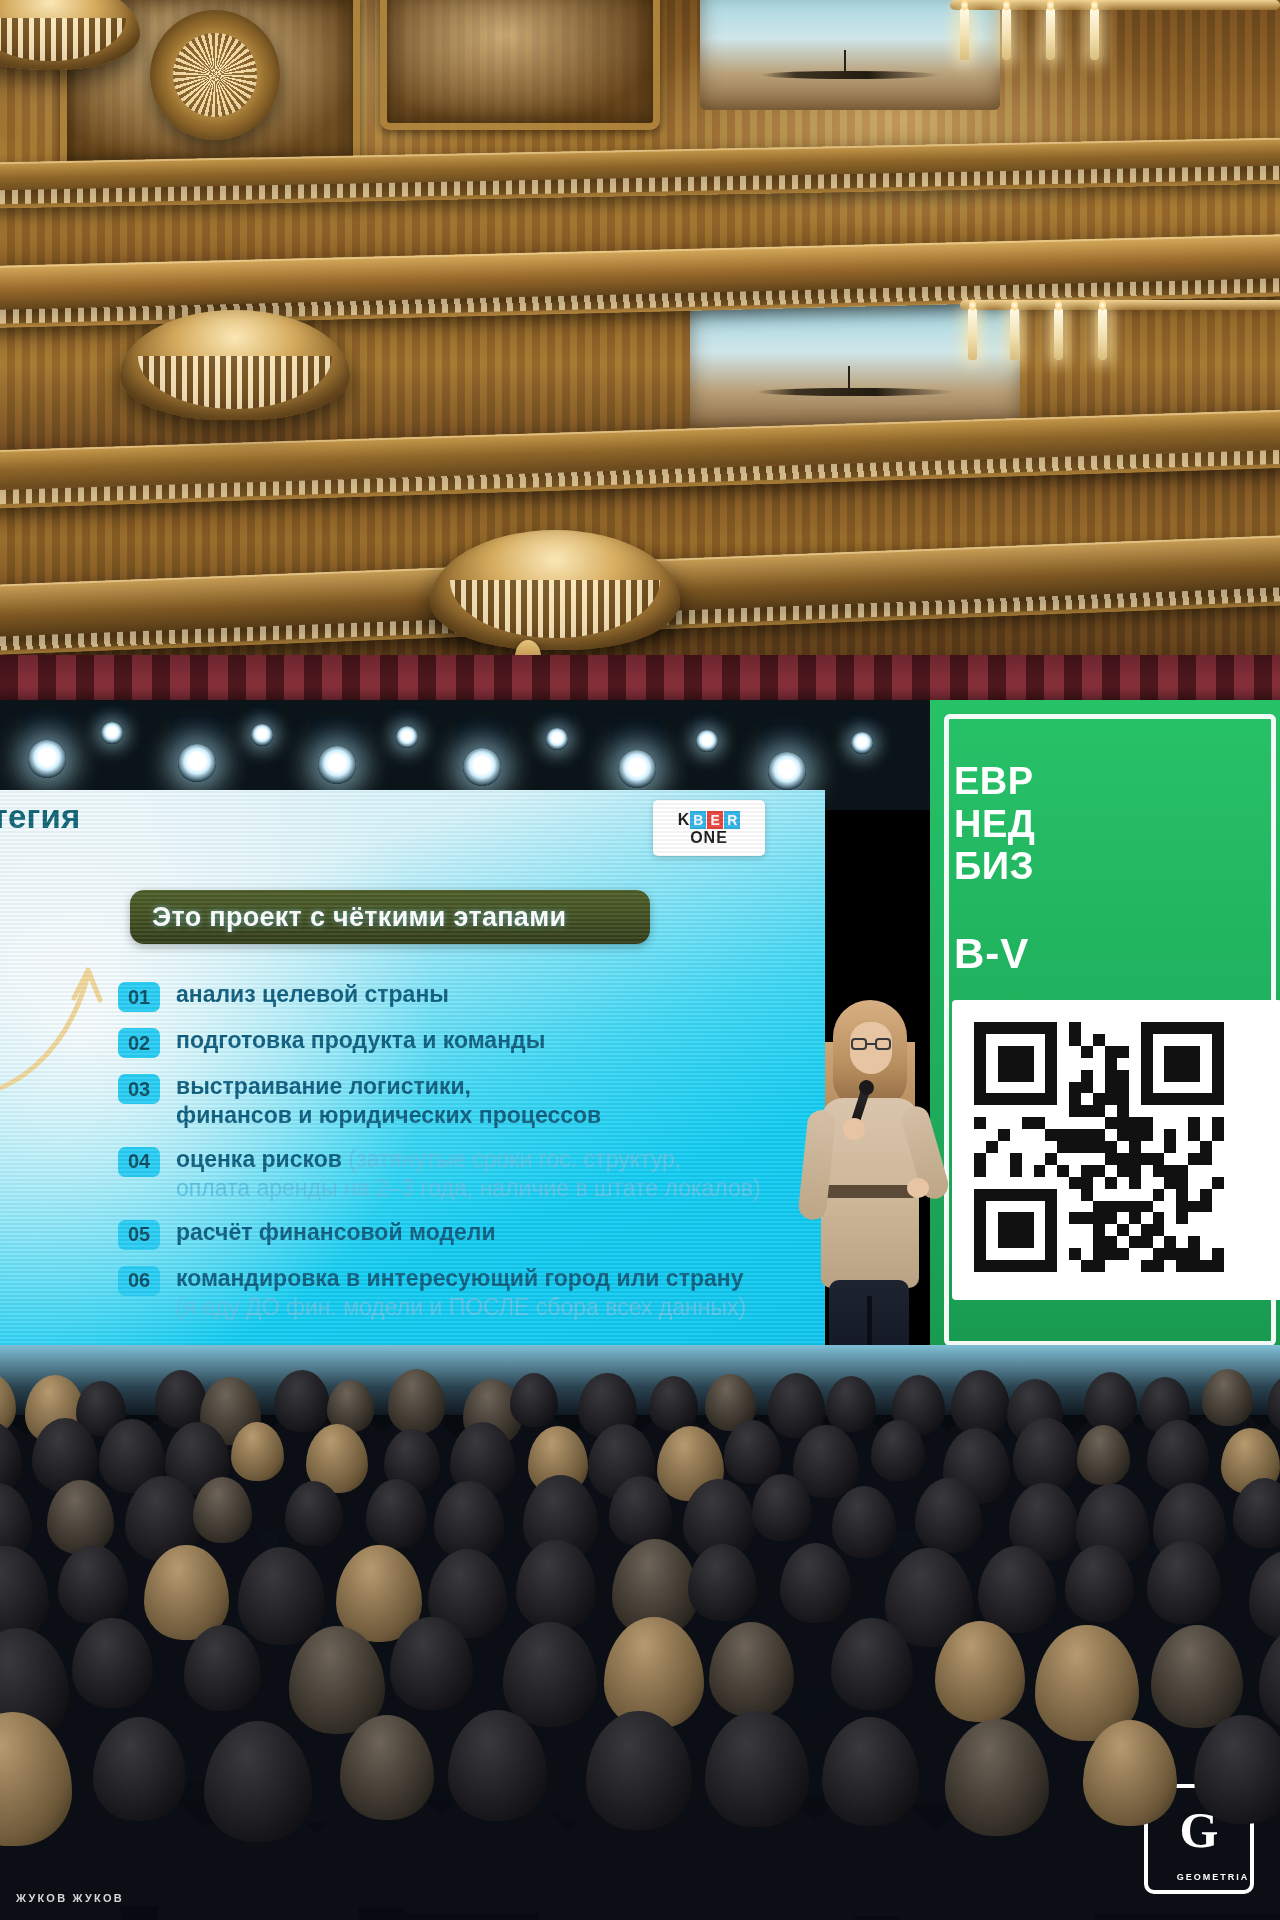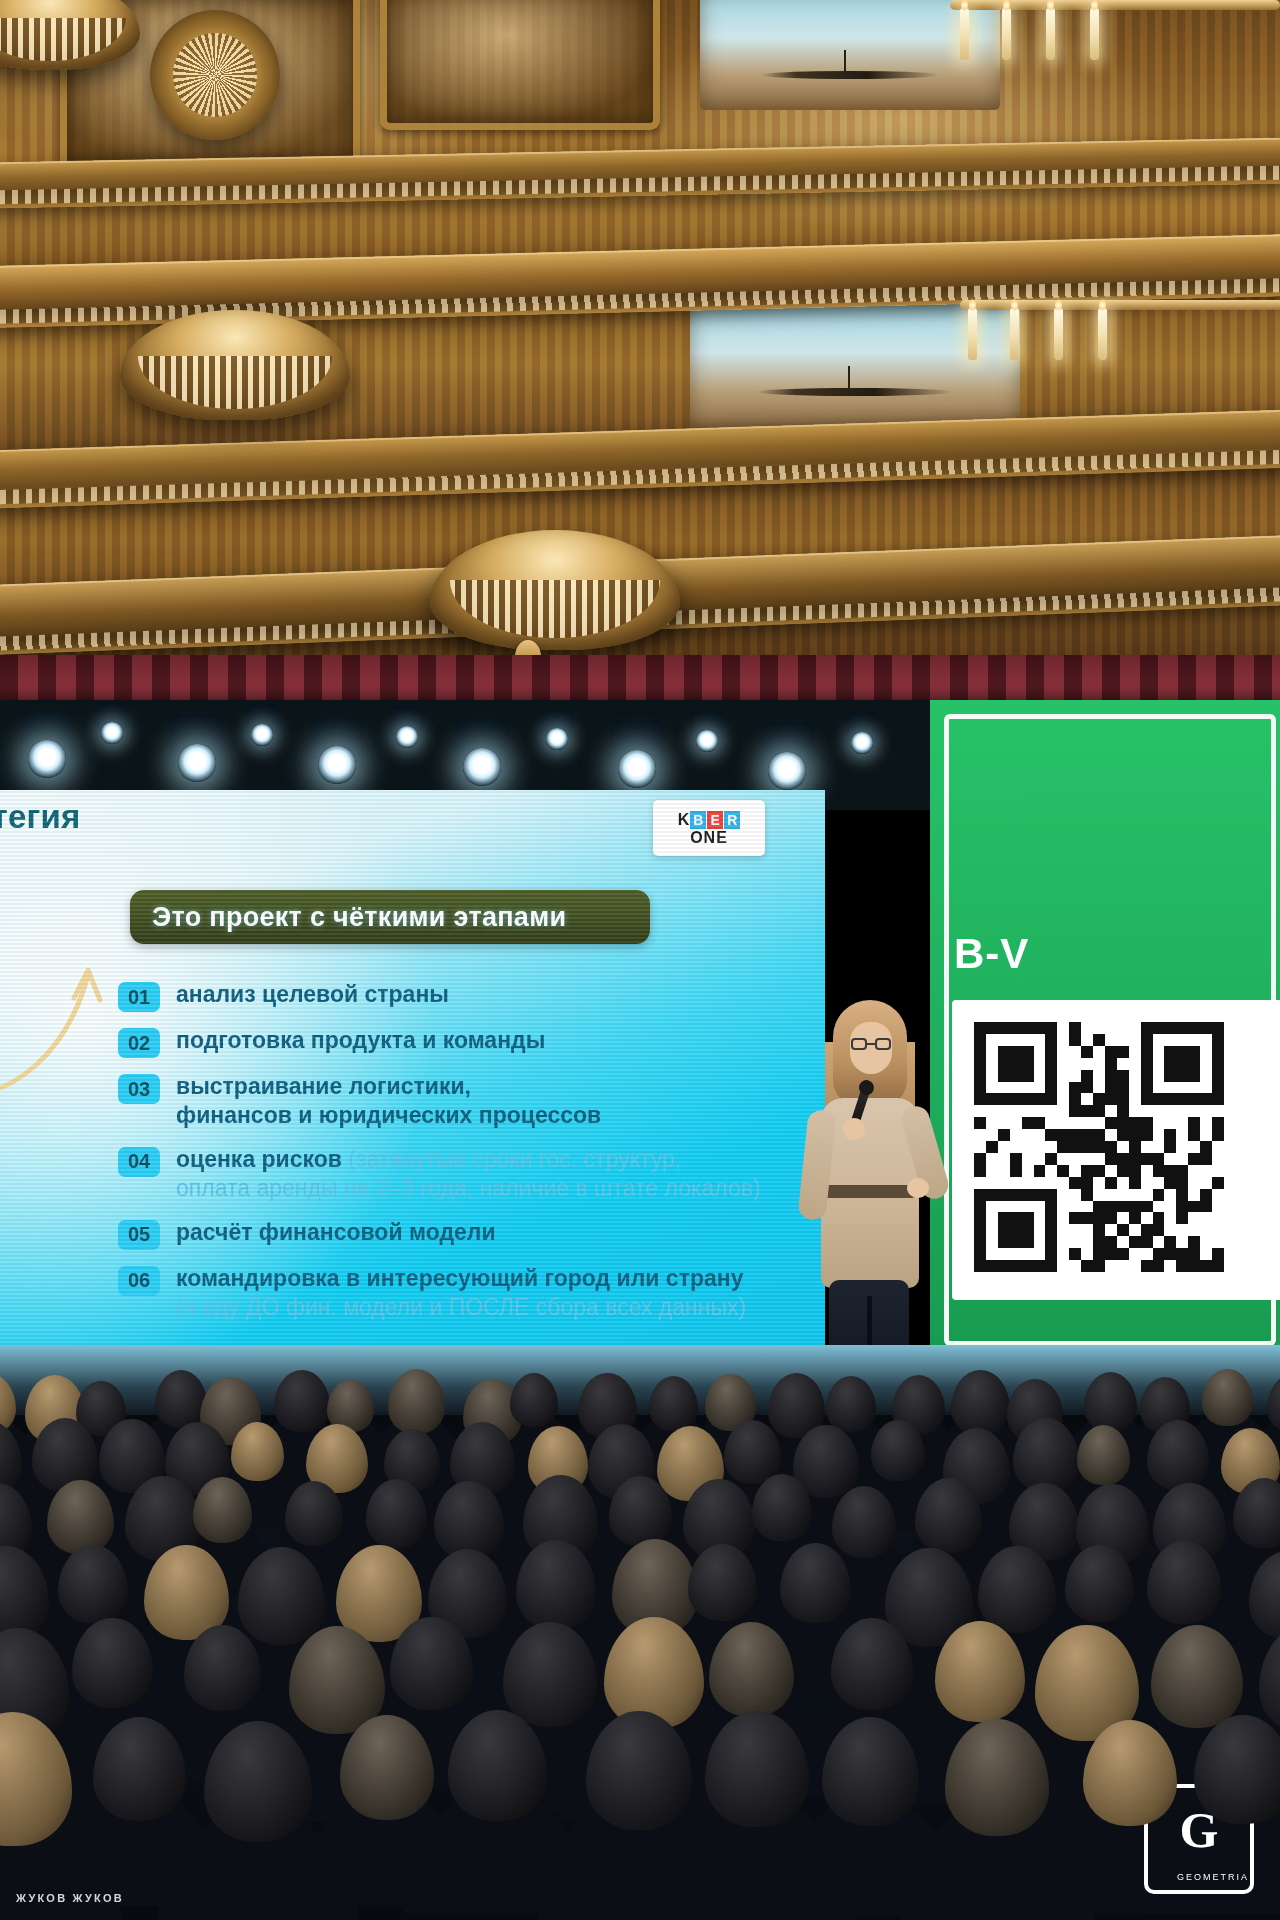--- a/index.html
+++ b/index.html
@@ -163,21 +163,21 @@
   .head.light { background:radial-gradient(ellipse at 42% 26%, #6e6458, #2f2a23 72%, #131111 100%); }
   .shoulder { position:absolute; border-radius:50% 50% 0 0 / 100% 100% 0 0; background:#0b0e14; }
 
   
   .credit { position:absolute; left:16px; bottom:16px; color:#d7d7d7; font-size:11px; letter-spacing:2.2px; font-weight:600; }
   .geo { position:absolute; right:26px; bottom:26px; width:110px; height:110px; }
   .geo .box { position:absolute; inset:0; border:4px solid #ffffff; border-radius:10px; }
   .geo .g { position:absolute; left:50%; top:42%; transform:translate(-50%,-50%); font-size:50px;
     font-weight:800; color:#fff; font-family:"Liberation Serif", serif; }
   .geo .lbl { position:absolute; left:0; right:0; bottom:12px; text-align:center; color:#fff;
-    font-size:9px; letter-spacing:2px; font-weight:400;padding-left:28px; }
+    font-size:9px; letter-spacing:2px; font-weight:700;padding-left:28px; }
 </style>
 </head>
 <body>
 
 <div class="ceiling">
   <div class="coffer" style="left:60px;top:-10px;width:300px;height:180px;"></div>
   <div class="coffer" style="left:380px;top:-20px;width:280px;height:150px;"></div>
   <div class="rosette" style="left:150px;top:10px;width:130px;height:130px;"></div>
   <div class="fresco" style="left:700px;top:-10px;width:300px;height:120px;">
     <div class="boat"></div>
@@ -318,20 +318,25 @@
       <div class="txt">
         <span>командировка в интересующий город или страну</span>
         <span class="sub">(я еду ДО фин. модели и ПОСЛЕ сбора всех данных)</span>
       </div>
     </div>
   </div>
 </div>
 
 <div class="banner">
   <div class="frame"></div>
+  <div class="bt">
+    <div>ЕВР</div>
+    <div>НЕД</div>
+    <div>БИЗ</div>
+  </div>
   <div class="bv">B-V</div>
   <div class="qrbox">
     <div class="qr" id="qr">
         <div class="qr-cell" style="left: 95.2381px; top: 0px; width: 11.9048px; height: 11.9048px;"></div>
         <div class="qr-cell" style="left: 95.2381px; top: 11.9048px; width: 11.9048px; height: 11.9048px;"></div>
         <div class="qr-cell" style="left: 119.048px; top: 11.9048px; width: 11.9048px; height: 11.9048px;"></div>
         <div class="qr-cell" style="left: 107.143px; top: 23.8095px; width: 11.9048px; height: 11.9048px;"></div>
         <div class="qr-cell" style="left: 130.952px; top: 23.8095px; width: 11.9048px; height: 11.9048px;"></div>
         <div class="qr-cell" style="left: 142.857px; top: 23.8095px; width: 11.9048px; height: 11.9048px;"></div>
         <div class="qr-cell" style="left: 130.952px; top: 35.7143px; width: 11.9048px; height: 11.9048px;"></div>

